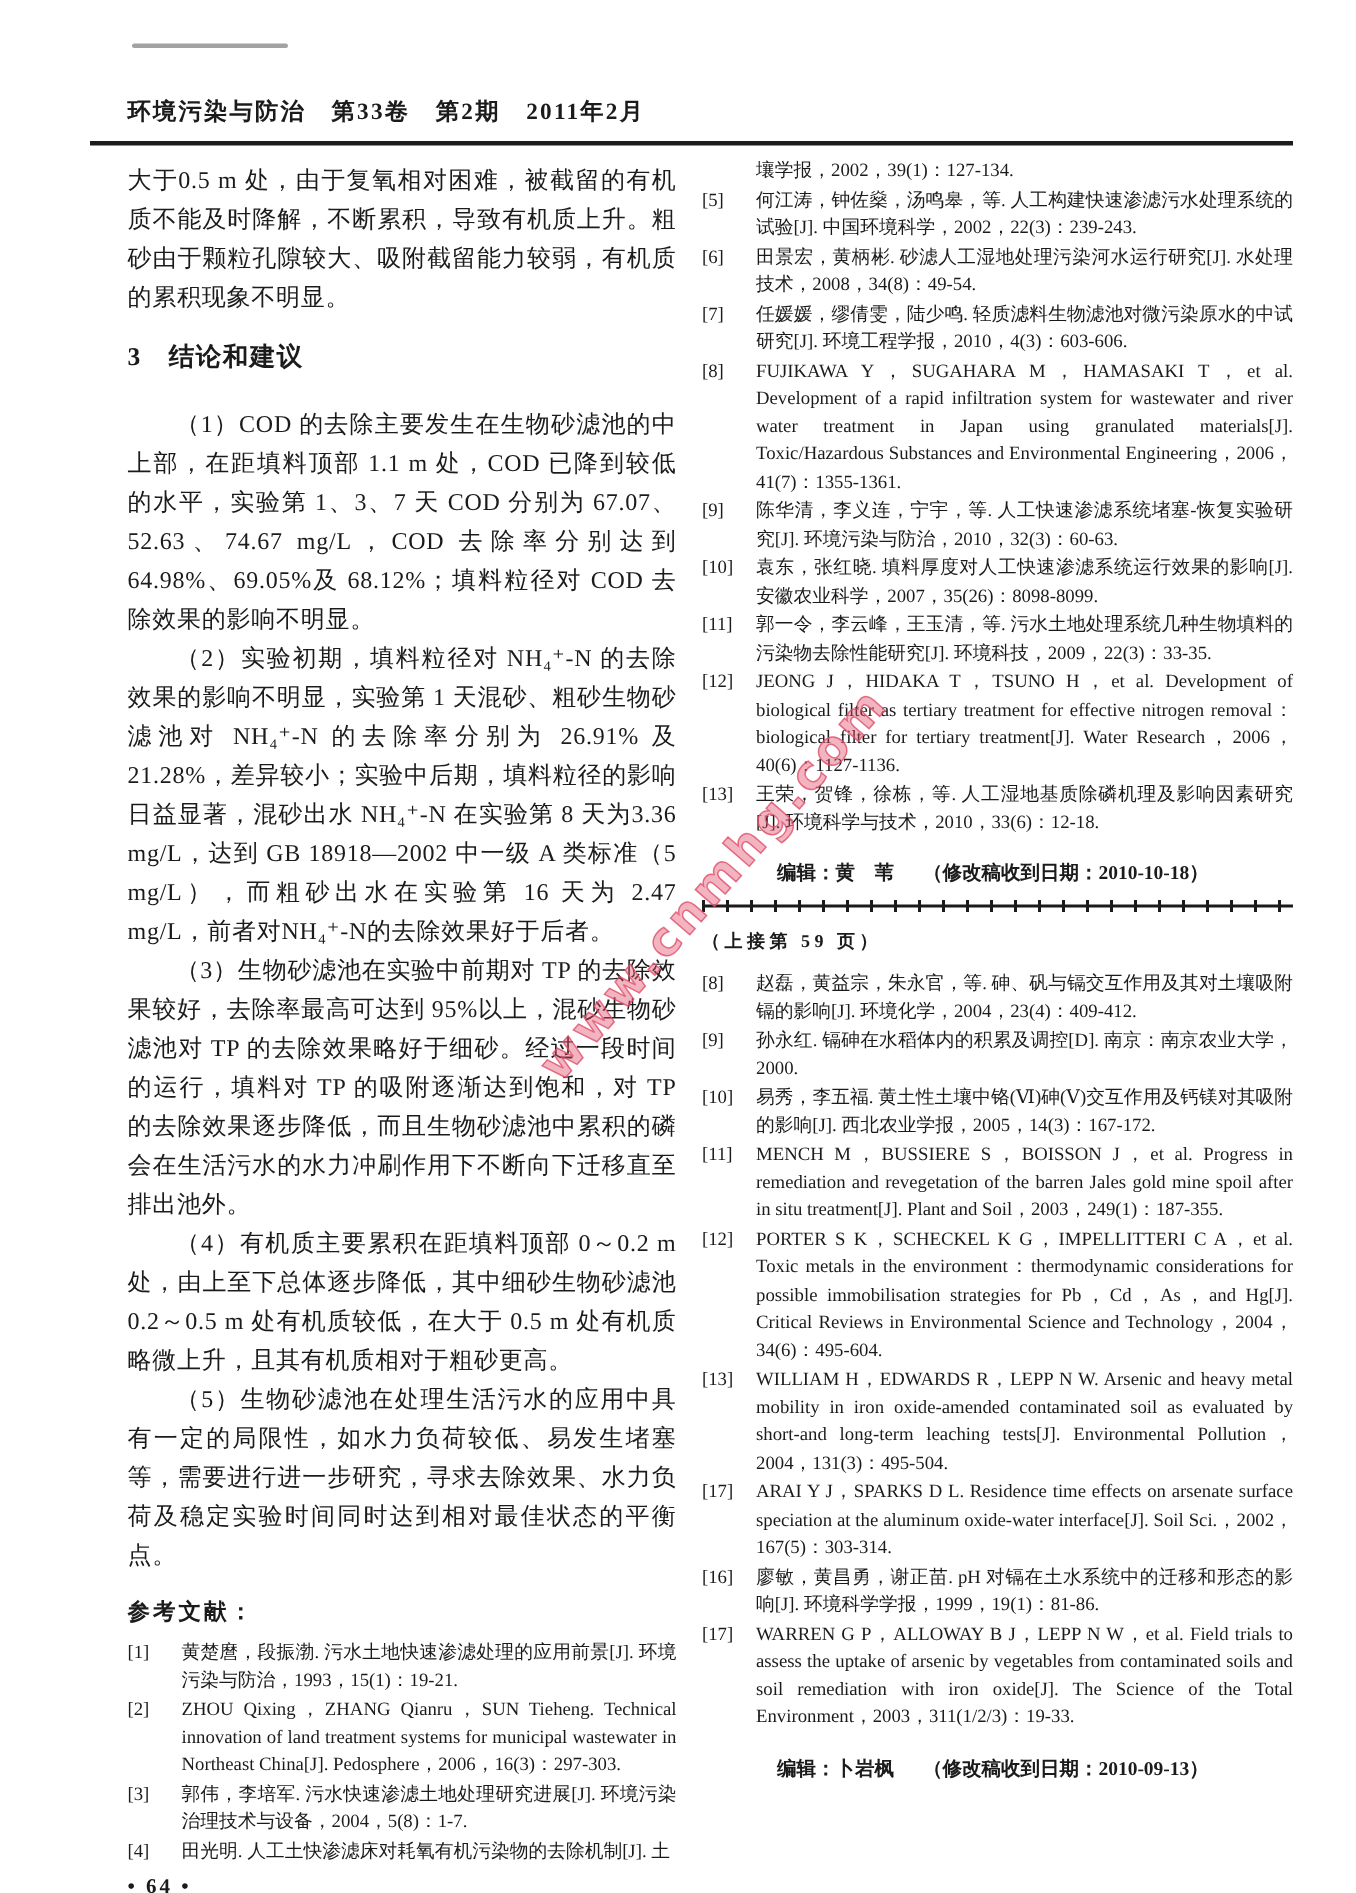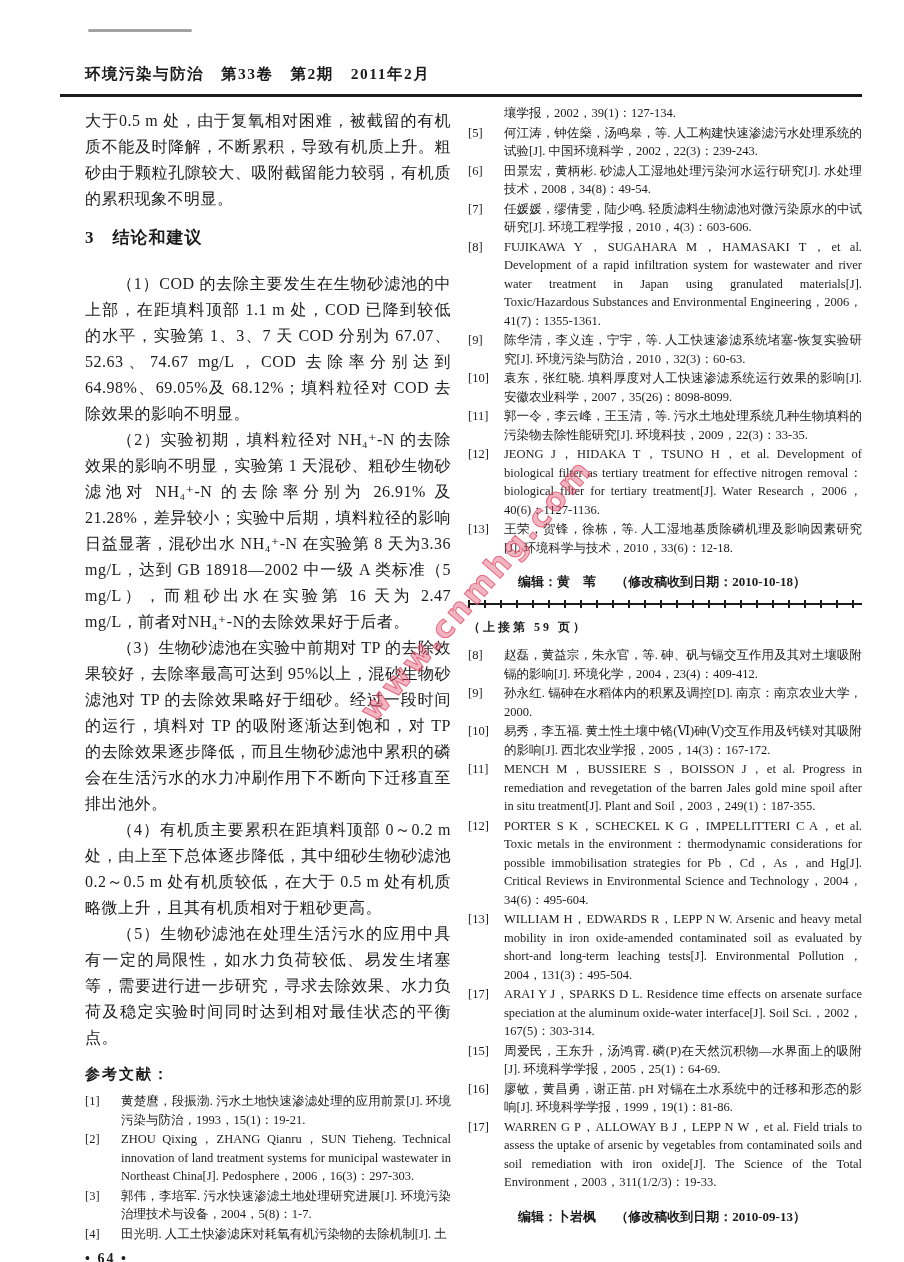--- a/index.html
+++ b/index.html
@@ -199,24 +199,20 @@
     </div>
     <div class="ref">
       <span class="ref-num">[13]</span>
       <span class="ref-text">WILLIAM H，EDWARDS R，LEPP N W. Arsenic and heavy metal mobility in iron oxide-amended contaminated soil as evaluated by short-and long-term leaching tests[J]. Environmental Pollution，2004，131(3)：495-504.</span>
     </div>
     <div class="ref">
       <span class="ref-num">[17]</span>
       <span class="ref-text">ARAI Y J，SPARKS D L. Residence time effects on arsenate surface speciation at the aluminum oxide-water interface[J]. Soil Sci.，2002，167(5)：303-314.</span>
     </div>
     <div class="ref">
-      <span class="ref-num">[15]</span>
-      <span class="ref-text">周爱民，王东升，汤鸿霄. 磷(P)在天然沉积物—水界面上的吸附[J]. 环境科学学报，2005，25(1)：64-69.</span>
-    </div>
-    <div class="ref">
       <span class="ref-num">[16]</span>
       <span class="ref-text">廖敏，黄昌勇，谢正苗. pH 对镉在土水系统中的迁移和形态的影响[J]. 环境科学学报，1999，19(1)：81-86.</span>
     </div>
     <div class="ref">
       <span class="ref-num">[17]</span>
       <span class="ref-text">WARREN G P，ALLOWAY B J，LEPP N W，et al. Field trials to assess the uptake of arsenic by vegetables from contaminated soils and soil remediation with iron oxide[J]. The Science of the Total Environment，2003，311(1/2/3)：19-33.</span>
     </div>
 
     <div class="editor-line">
       <span class="ed-label">编辑：卜岩枫</span>

